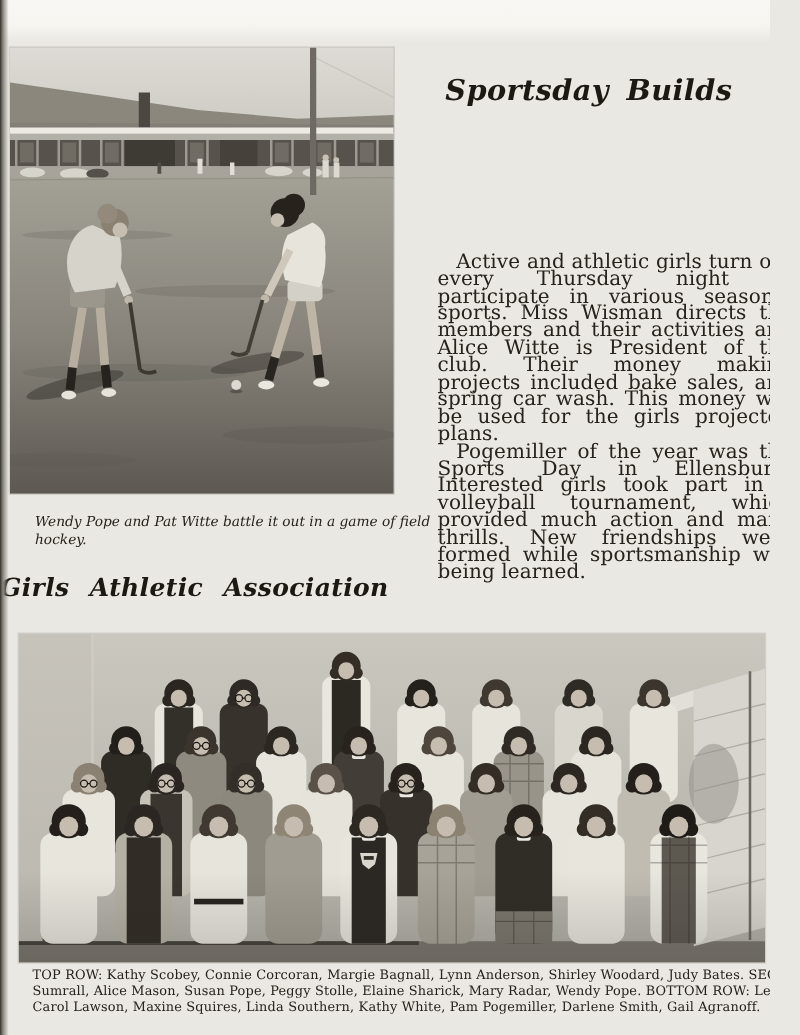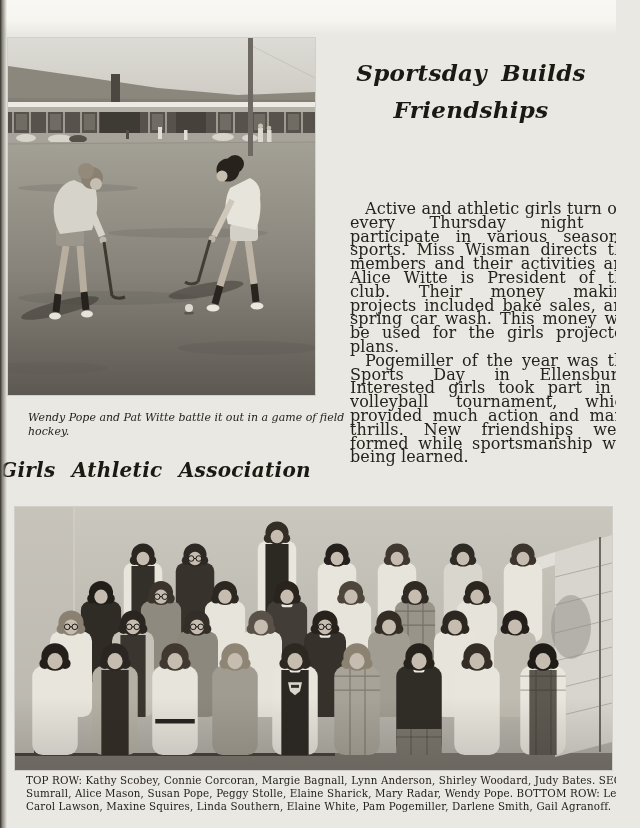--- a/index.html
+++ b/index.html
@@ -178,21 +178,20 @@
           <circle cx="227" cy="126" r="9" fill="#27221c"></circle>
           <circle cx="214" cy="138" r="5.5" fill="#c6beb0"></circle>
         </g>
         <ellipse cx="181" cy="275" rx="5" ry="1.6" fill="#3b3832" opacity="0.5"></ellipse>
         <circle cx="181" cy="270" r="4" fill="#dcd9d0"></circle>
       </svg>
   </div>
 
   <div class="title" id="title1">
     <div>Sportsday Builds</div>
-    <div>Friendships</div>
   </div>
 
   <div id="body-text">
     <p>Active and athletic girls turn out every Thursday night to participate in various seasonal sports. Miss Wisman directs the members and their activities and Alice Witte is President of the club. Their money making projects included bake sales, and spring car wash. This money will be used for the girls projected plans.</p>
     <p>Pogemiller of the year was the Sports Day in Ellensburg. Interested girls took part in a volleyball tournament, which provided much action and many thrills. New friendships were formed while sportsmanship was being learned.</p>
   </div>
 
   <div id="caption1">Wendy Pope and Pat Witte battle it out in a game of field hockey.</div>
 
   <div class="title" id="title2">Girls Athletic Association</div>
@@ -430,17 +429,17 @@
           <circle cx="538.14" cy="156.5" r="5.46" fill="#1f1b16"></circle>
           <ellipse cx="528" cy="154.16" rx="7.539999999999999" ry="8.06" fill="#c6bdb0"></ellipse>
         </g>
         <rect x="0" y="190" width="597" height="73" fill="url(#vigG)"></rect>
       </svg>
   </div>
 
   <div id="caption2">
     <div class="cap-line">TOP ROW: Kathy Scobey, Connie Corcoran, Margie Bagnall, Lynn Anderson, Shirley Woodard, Judy Bates. SECOND ROW:</div>
     <div class="cap-line">Sumrall, Alice Mason, Susan Pope, Peggy Stolle, Elaine Sharick, Mary Radar, Wendy Pope. BOTTOM ROW: Leslie Klein,</div>
-    <div class="cap-line">Carol Lawson, Maxine Squires, Linda Southern, Elaine White, Pam Pogemiller, Darlene Smith, Gail Agranoff.</div>
+    <div class="cap-line">Carol Lawson, Maxine Squires, Linda Southern, Kathy White, Pam Pogemiller, Darlene Smith, Gail Agranoff.</div>
   </div>
 
   <div class="scan-edge"></div>
 </div>
 
 </body></html>

